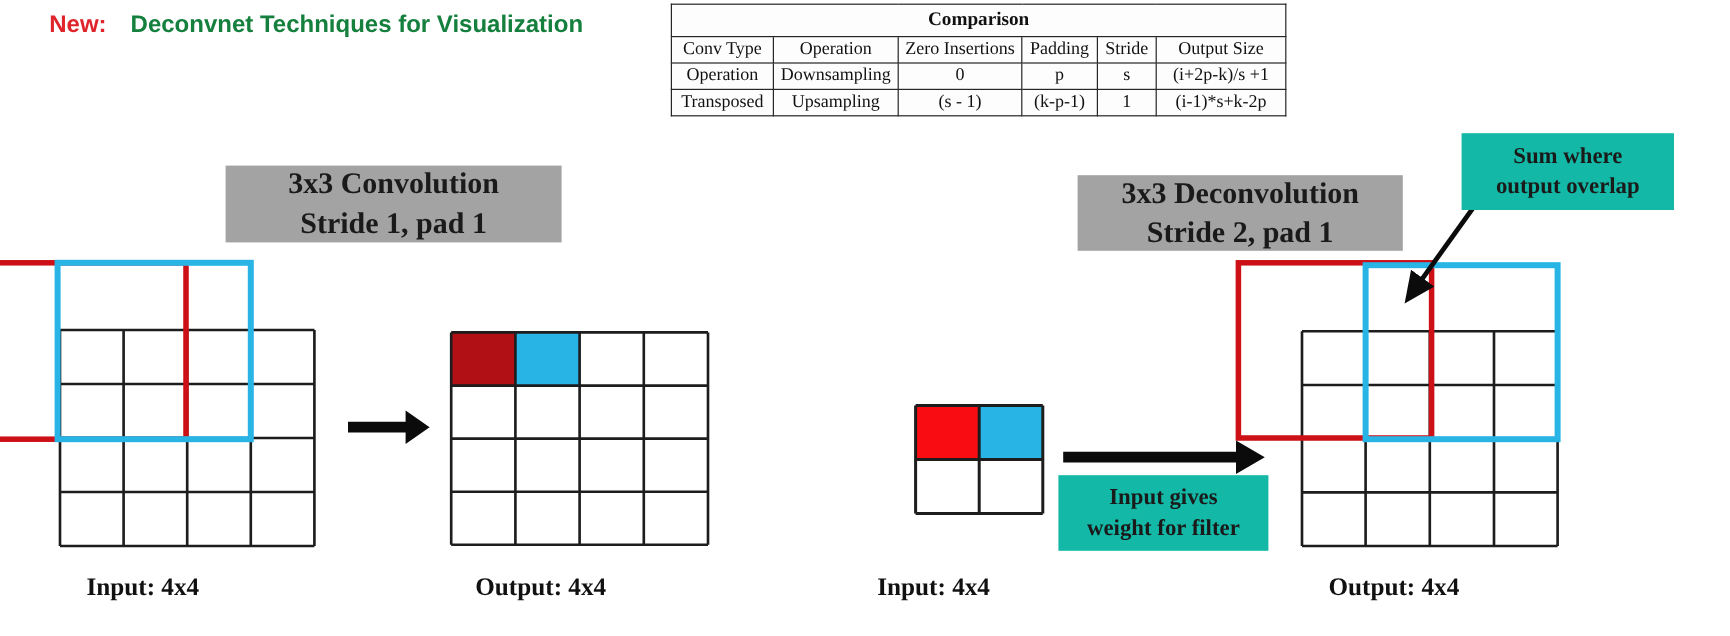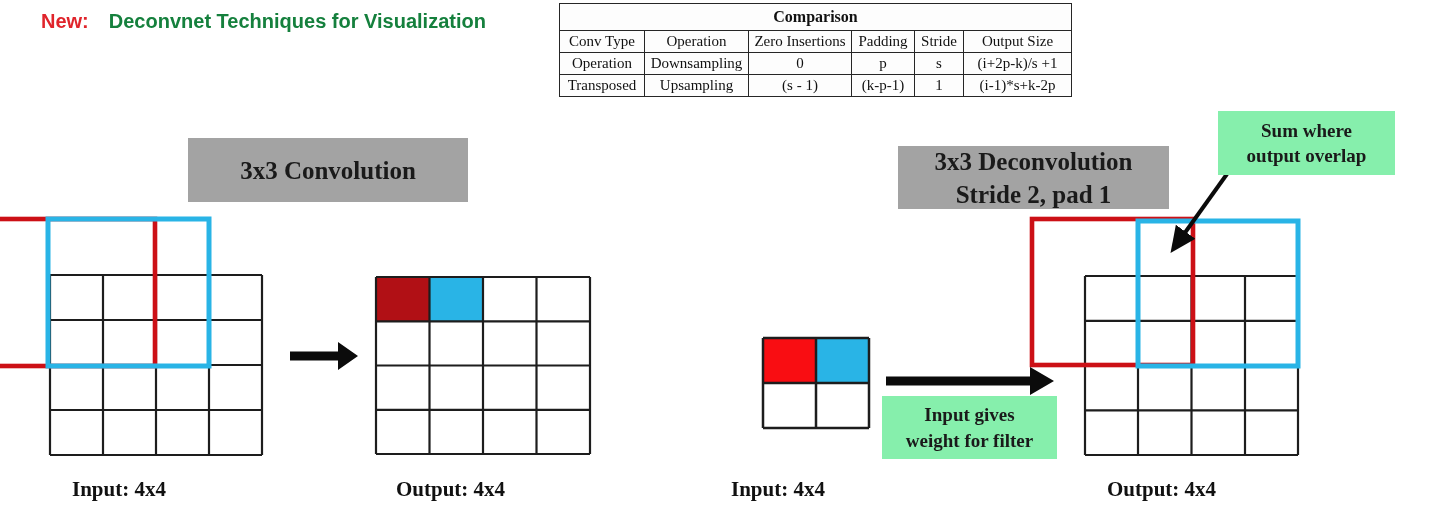--- a/index.html
+++ b/index.html
@@ -39,21 +39,21 @@
   
   .draw{position:absolute;left:0;top:0;width:1442px;height:530px;}
   
   .lbl{
     position:absolute;display:flex;flex-direction:column;
     align-items:center;justify-content:center;
     text-align:center;font-weight:bold;color:#1a1a1a;
     line-height:1.32;
   }
   .green{background:#a3a3a3;font-size:25px;}
-  .note{background:#86efac;font-size:19px;}
+  .note{background:#14b8a6;font-size:19px;}
   .io-label{
     position:absolute;width:170px;
     font-weight:bold;font-size:21px;color:#111;
   }
 </style>
 </head>
 <body>
 
 <div class="canvas">
 
@@ -132,20 +132,21 @@
 
     <rect x="1138" y="221" width="160" height="145" fill="none" stroke-width="5" stroke="#29b4e6"></rect>
 
     <polygon points="886,376.5 1030,376.5 1030,367 1054,381 1030,395 1030,385.5 886,385.5" fill="#0b0b0b"></polygon>
 
     <line x1="1227" y1="174" x2="1174" y2="248" stroke-width="4" marker-end="url(#ah)" stroke="#0b0b0b"></line>
   </svg>
 
   <div class="lbl green" style="left:188px;top:138px;width:280px;height:64px;">
     <div>3x3 Convolution</div>
+    <div>Stride 1, pad 1</div>
   </div>
   <div class="lbl green" style="left:898px;top:146px;width:271px;height:63px;">
     <div>3x3 Deconvolution</div>
     <div>Stride 2, pad 1</div>
   </div>
 
   <div class="lbl note" style="left:1218px;top:111px;width:177px;height:64px;">
     <div>Sum where</div>
     <div>output overlap</div>
   </div>

